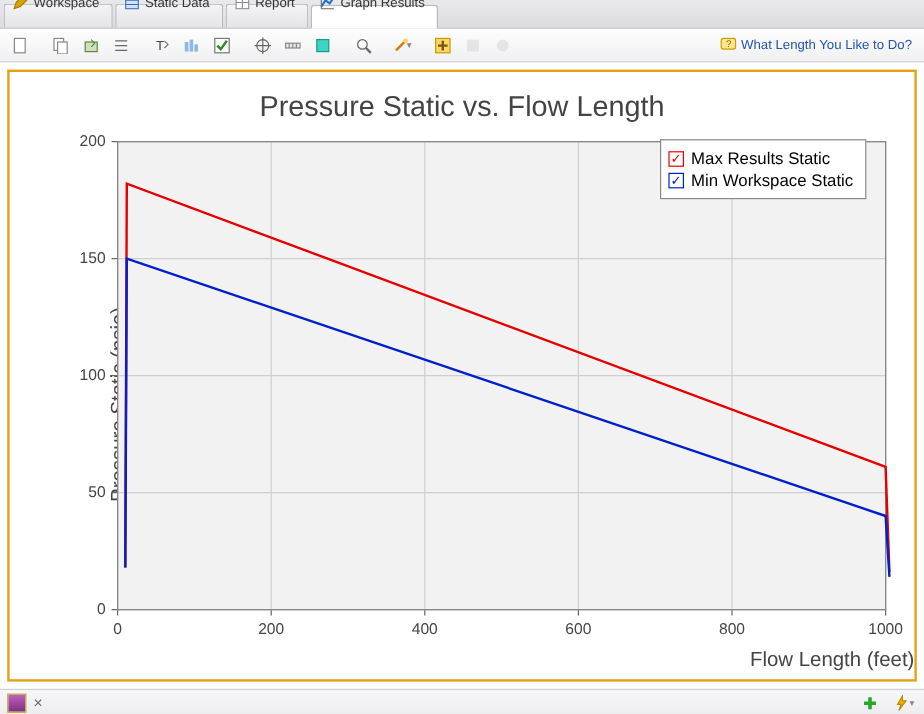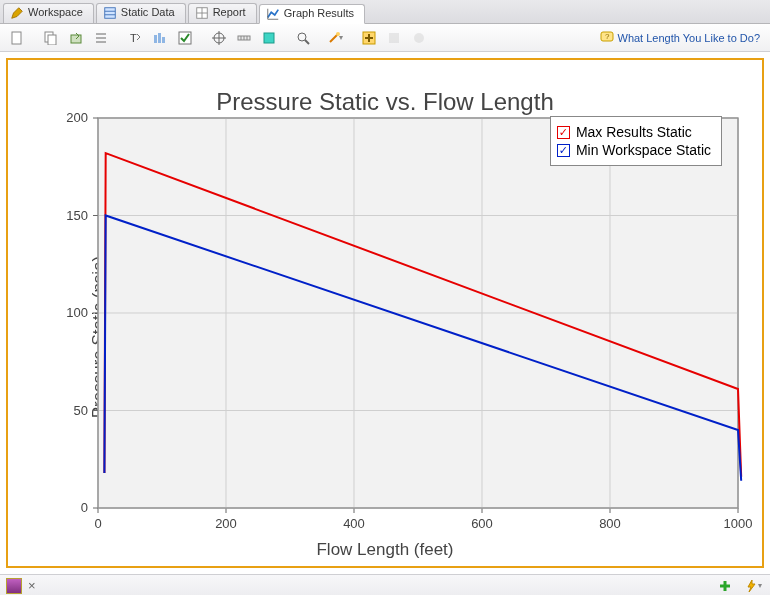--- a/index.html
+++ b/index.html
@@ -16,23 +16,23 @@
     display: flex;
     align-items: flex-end;
     height: 24px;
     background: linear-gradient(#e9e9ec, #dcdce0);
     border-bottom: 1px solid #b5b5b8;
     padding-left: 3px;
     gap: 2px;
   }
   .tab {
     display: flex;
-    align-items: flex-start;
+    align-items: flex-end;
     gap: 4px;
-    padding: 2px 10px 2px 6px;
+    padding: 2px 10px 14px 6px;
     height: 20px;
     border: 1px solid #b8b8bc;
     border-bottom: none;
     border-radius: 3px 3px 0 0;
     background: linear-gradient(#f4f4f6, #e4e4e8);
     color: #333;
     cursor: pointer;
     font-size: 11px;
   }
   .tab.active {
@@ -71,38 +71,38 @@
     margin: 6px;
     border: 2px solid #e8a013;
     background: #fff;
     height: 510px;
     position: relative;
   }
   .chart-title {
     text-align: center;
     font-size: 24px;
     color: #444;
-    padding: 28px 0 4px 0;
+    padding: 16px 0 4px 0;
   }
   .plot-wrap {
     position: absolute;
     left: 0; right: 0; top: 48px; bottom: 0;
   }
   .ylabel {
     position: absolute;
     left: 10px; top: 50%;
     transform: translateY(-50%) rotate(-90deg);
     transform-origin: center;
     font-size: 17px; color: #444;
     white-space: nowrap;
   }
   .xlabel {
     position: absolute;
     bottom: 6px; left: 0; right: 0;
-    text-align: center;
+    text-align: right;
     font-size: 17px; color: #444;
   }
   svg.plot { position: absolute; left: 0; top: 0; }
   .tick-label { font-size: 13px; fill: #444; }
   .legend-box {
     position: absolute;
     right: 24px; top: 12px;
     background: #fff;
     border: 1px solid #888;
     padding: 6px 10px 6px 6px;

